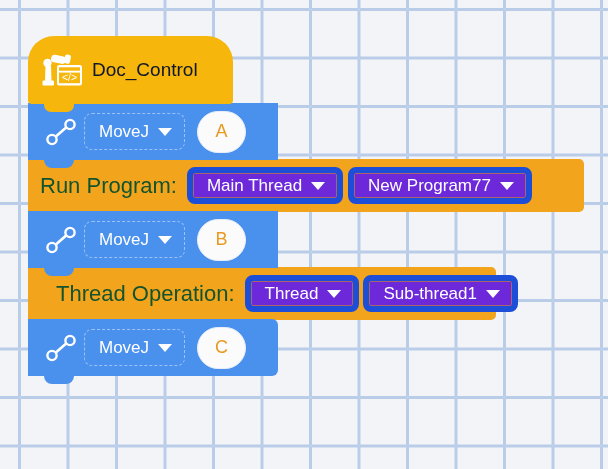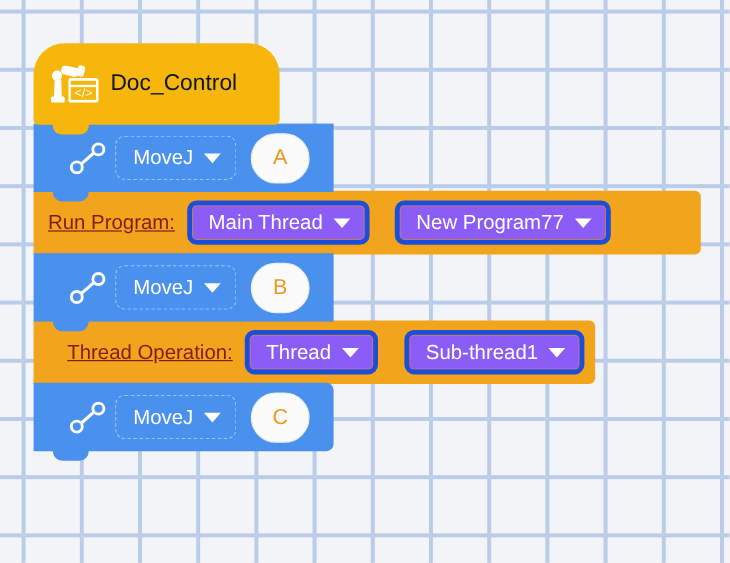--- a/index.html
+++ b/index.html
@@ -73,21 +73,21 @@
     margin-left: 8px;
     white-space: nowrap;
   }
 
   
   .blue-row {
     width: 250px;
     height: 57px;
     background: #4a90ed;
     margin-top: -1px;
-    padding-left: 28px;
+    padding-left: 16px;
     z-index: 5;
   }
   .blue-row.last {
     border-radius: 0 6px 6px 0;
   }
   .blue-row::before {  
     content: "";
     position: absolute;
     left: 16px;
     top: 0px;
@@ -123,45 +123,44 @@
     position: absolute;
     left: 16px;
     bottom: -8px;
     width: 30px;
     height: 9px;
     background: #f2a51c;
     border-radius: 0 0 8px 8px;
   }
 
   .row-label {
-    color: #7f1d1d;
-    font-size: 17px;
+    color: #14532d;
+    font-size: 22px;
     white-space: nowrap;
     margin-right: 10px;
-    text-decoration: underline;
   }
 
   
   .dropdown {
     display: flex;
     align-items: center;
     gap: 9px;
     height: 37px;
     padding: 0 12px 0 14px;
     border-radius: 8px;
     white-space: nowrap;
     box-sizing: border-box;
   }
   .dropdown.blue {
     background: #4a90ed;
     border: 1px dashed #9cc3f7;
   }
   .dropdown.orange {
-    background: #8b5cf6;
-    border: 4px solid #1d4ed8;
+    background: #6d28d9;
+    border: 6px solid #1d4ed8;
     box-shadow: inset 0 0 0 1px rgba(224,148,19,0.55);
   }
   .dropdown .dd-text {
     color: #ffffff;
     font-size: 17px;
   }
   .caret {
     width: 0; height: 0;
     border-left: 7px solid transparent;
     border-right: 7px solid transparent;
@@ -233,21 +232,21 @@
         <span>A</span>
       </div>
     </div>
 
     <div class="block orange-row" style="width:556px;">
       <span class="row-label">Run Program:</span>
       <div class="dropdown orange">
         <span class="dd-text">Main Thread</span>
         <span class="caret"></span>
       </div>
-      <div class="dropdown orange" style="margin-left:21px;">
+      <div class="dropdown orange" style="margin-left:5px;">
         <span class="dd-text">New Program77</span>
         <span class="caret"></span>
       </div>
     </div>
 
     <div class="block blue-row">
       <span class="icon movej-icon">
         <svg viewBox="0 0 34 30" width="34" height="30" aria-hidden="true">
           <line x1="9" y1="22" x2="25" y2="8" stroke="#ffffff" stroke-width="2.6" stroke-linecap="round"></line>
           <circle cx="8" cy="22.5" r="4.6" fill="#4a90ed" stroke="#ffffff" stroke-width="2.4"></circle>
@@ -262,21 +261,21 @@
         <span>B</span>
       </div>
     </div>
 
     <div class="block orange-row" style="width:468px;padding-left:28px;">
       <span class="row-label">Thread Operation:</span>
       <div class="dropdown orange">
         <span class="dd-text">Thread</span>
         <span class="caret"></span>
       </div>
-      <div class="dropdown orange" style="margin-left:22px;">
+      <div class="dropdown orange" style="margin-left:4px;">
         <span class="dd-text">Sub-thread1</span>
         <span class="caret"></span>
       </div>
     </div>
 
     <div class="block blue-row last">
       <span class="icon movej-icon">
         <svg viewBox="0 0 34 30" width="34" height="30" aria-hidden="true">
           <line x1="9" y1="22" x2="25" y2="8" stroke="#ffffff" stroke-width="2.6" stroke-linecap="round"></line>
           <circle cx="8" cy="22.5" r="4.6" fill="#4a90ed" stroke="#ffffff" stroke-width="2.4"></circle>

